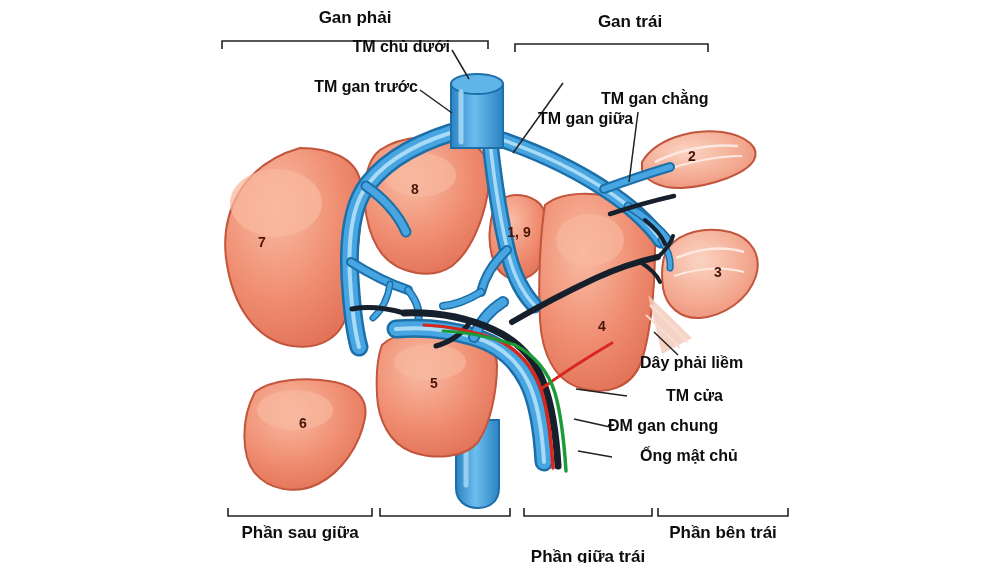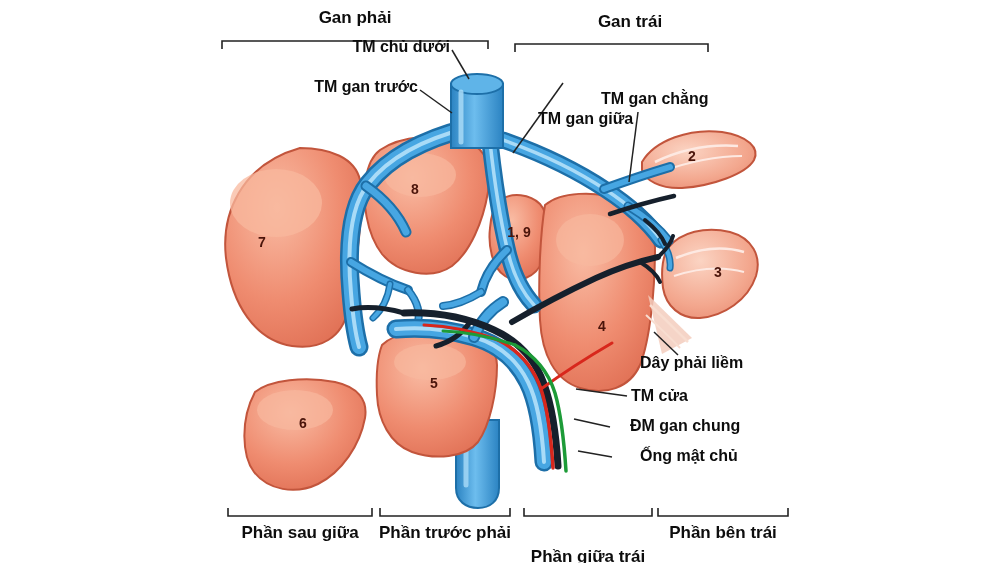--- a/index.html
+++ b/index.html
@@ -196,22 +196,21 @@
   </svg>
 
   <div class="lbl big center" style="left:355px;top:9px;">Gan phải</div>
   <div class="lbl big center" style="left:612px;top:13px;margin-left:18px;">Gan trái</div>
 
   <div class="lbl right" style="left:450px;top:38px;">TM chủ dưới</div>
   <div class="lbl right" style="left:418px;top:78px;">TM gan trước</div>
   <div class="lbl" style="left:538px;top:62px;margin-top:48px;">TM gan giữa</div>
   <div class="lbl" style="left:601px;top:90px;">TM gan chằng</div>
   <div class="lbl" style="left:640px;top:354px;">Dây phải liềm</div>
-  <div class="lbl" style="left:631px;top:387px;">TM cửa</div>
-  <div class="lbl" style="left:630px;top:417px;">ĐM gan chung</div>
+  <div class="lbl" style="left:666px;top:387px;">TM cửa</div>
+  <div class="lbl" style="left:608px;top:417px;">ĐM gan chung</div>
   <div class="lbl" style="left:640px;top:447px;">Ống mật chủ</div>
 
   <div class="lbl big center" style="left:300px;top:524px;">Phần sau giữa</div>
-  <div class="lbl big center" style="left:445px;top:524px;">Phần trước phải</div>
   <div class="lbl big center" style="left:588px;top:548px;">Phần giữa trái</div>
   <div class="lbl big center" style="left:723px;top:524px;text-align:right;">Phần bên trái</div>
 
 </div>
 
 </body></html>

